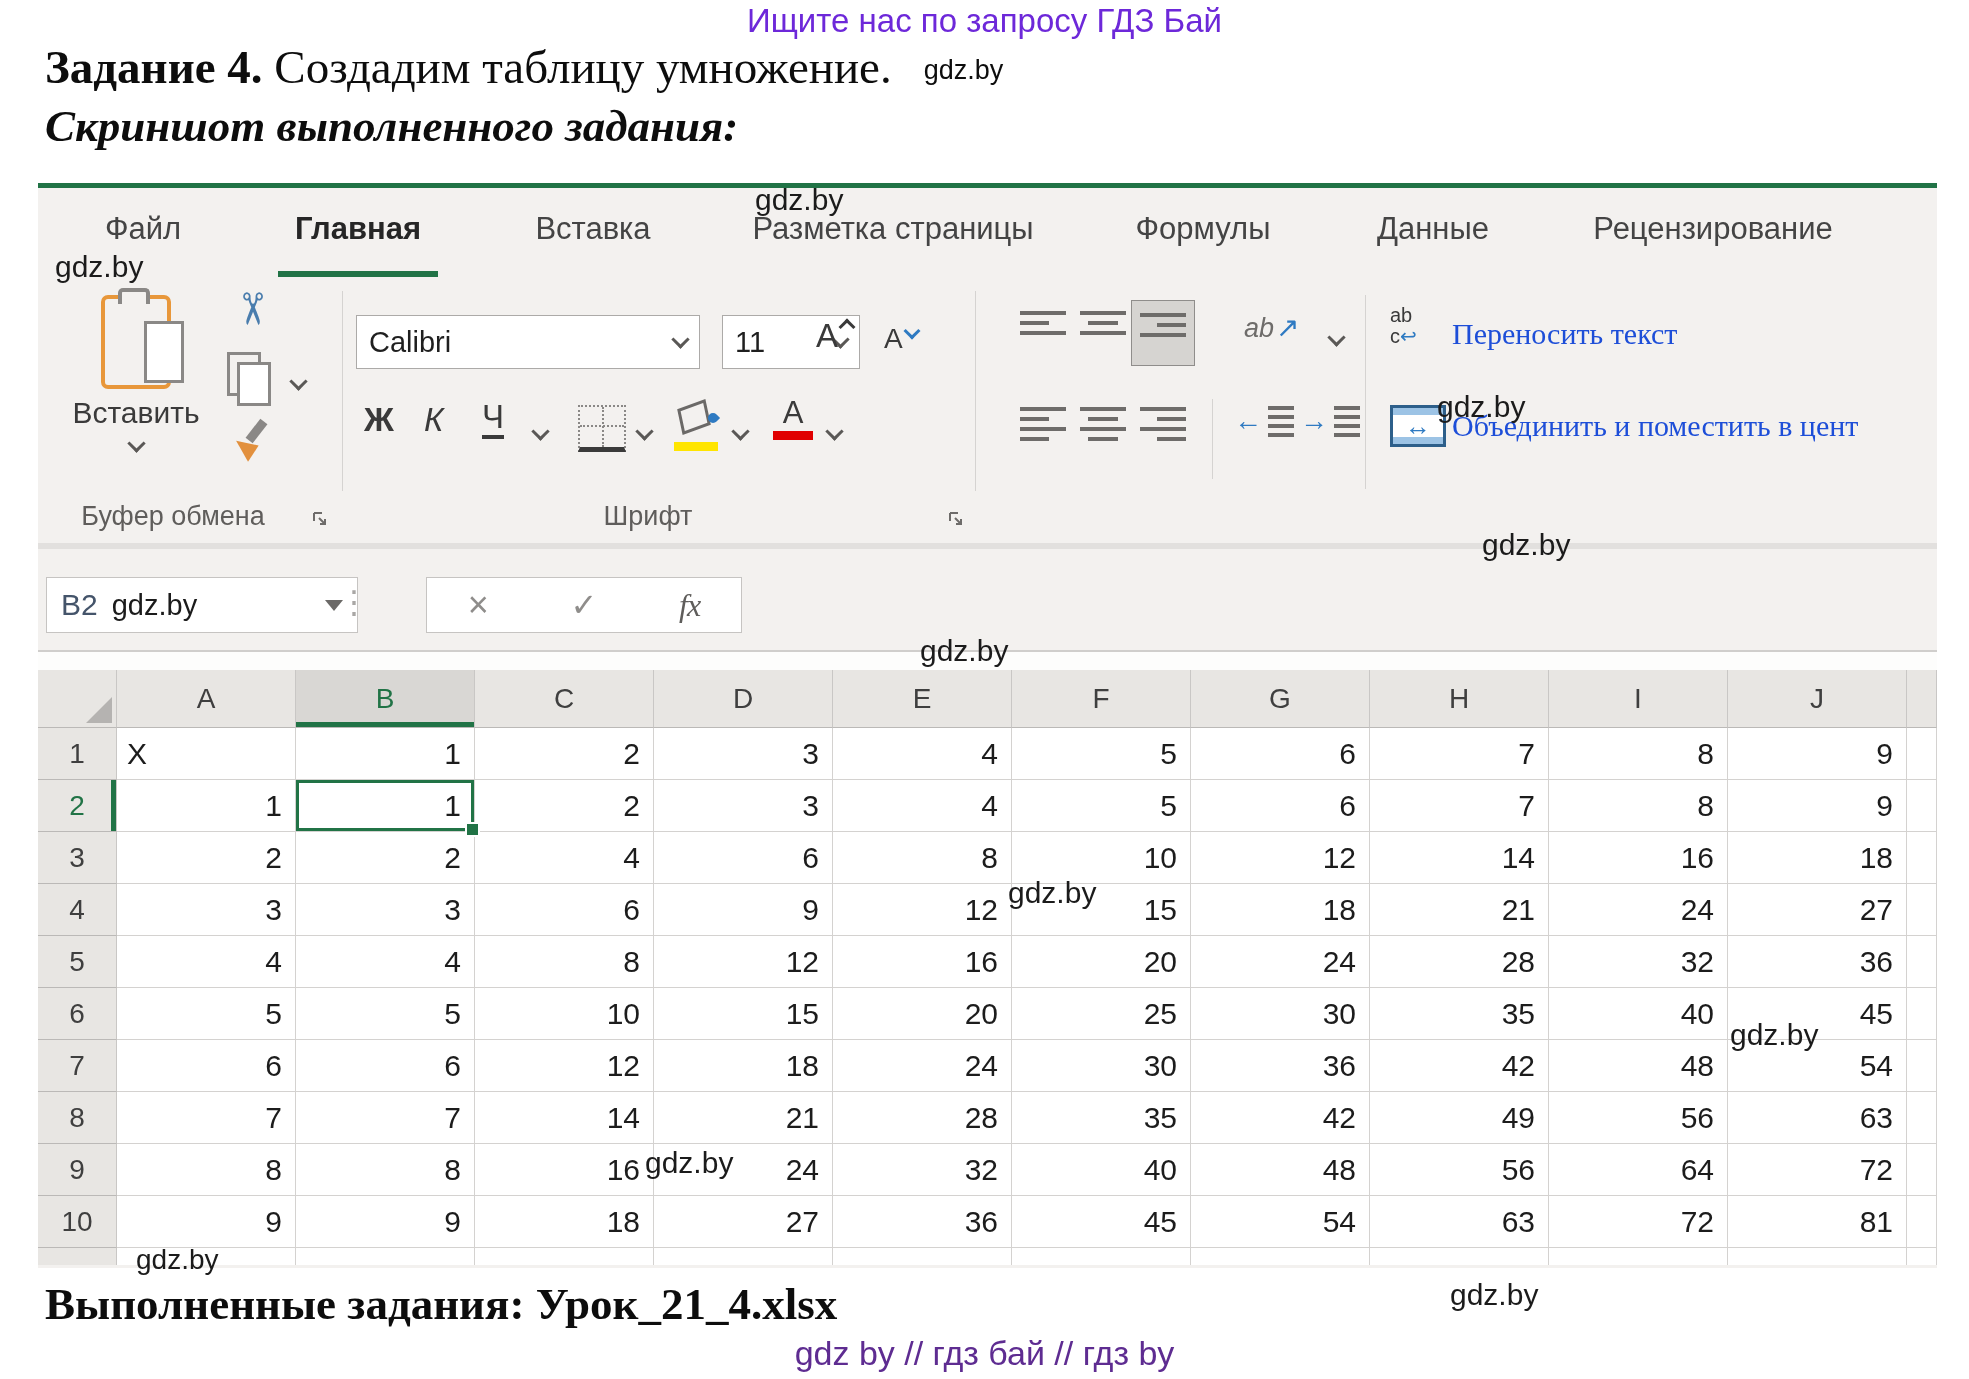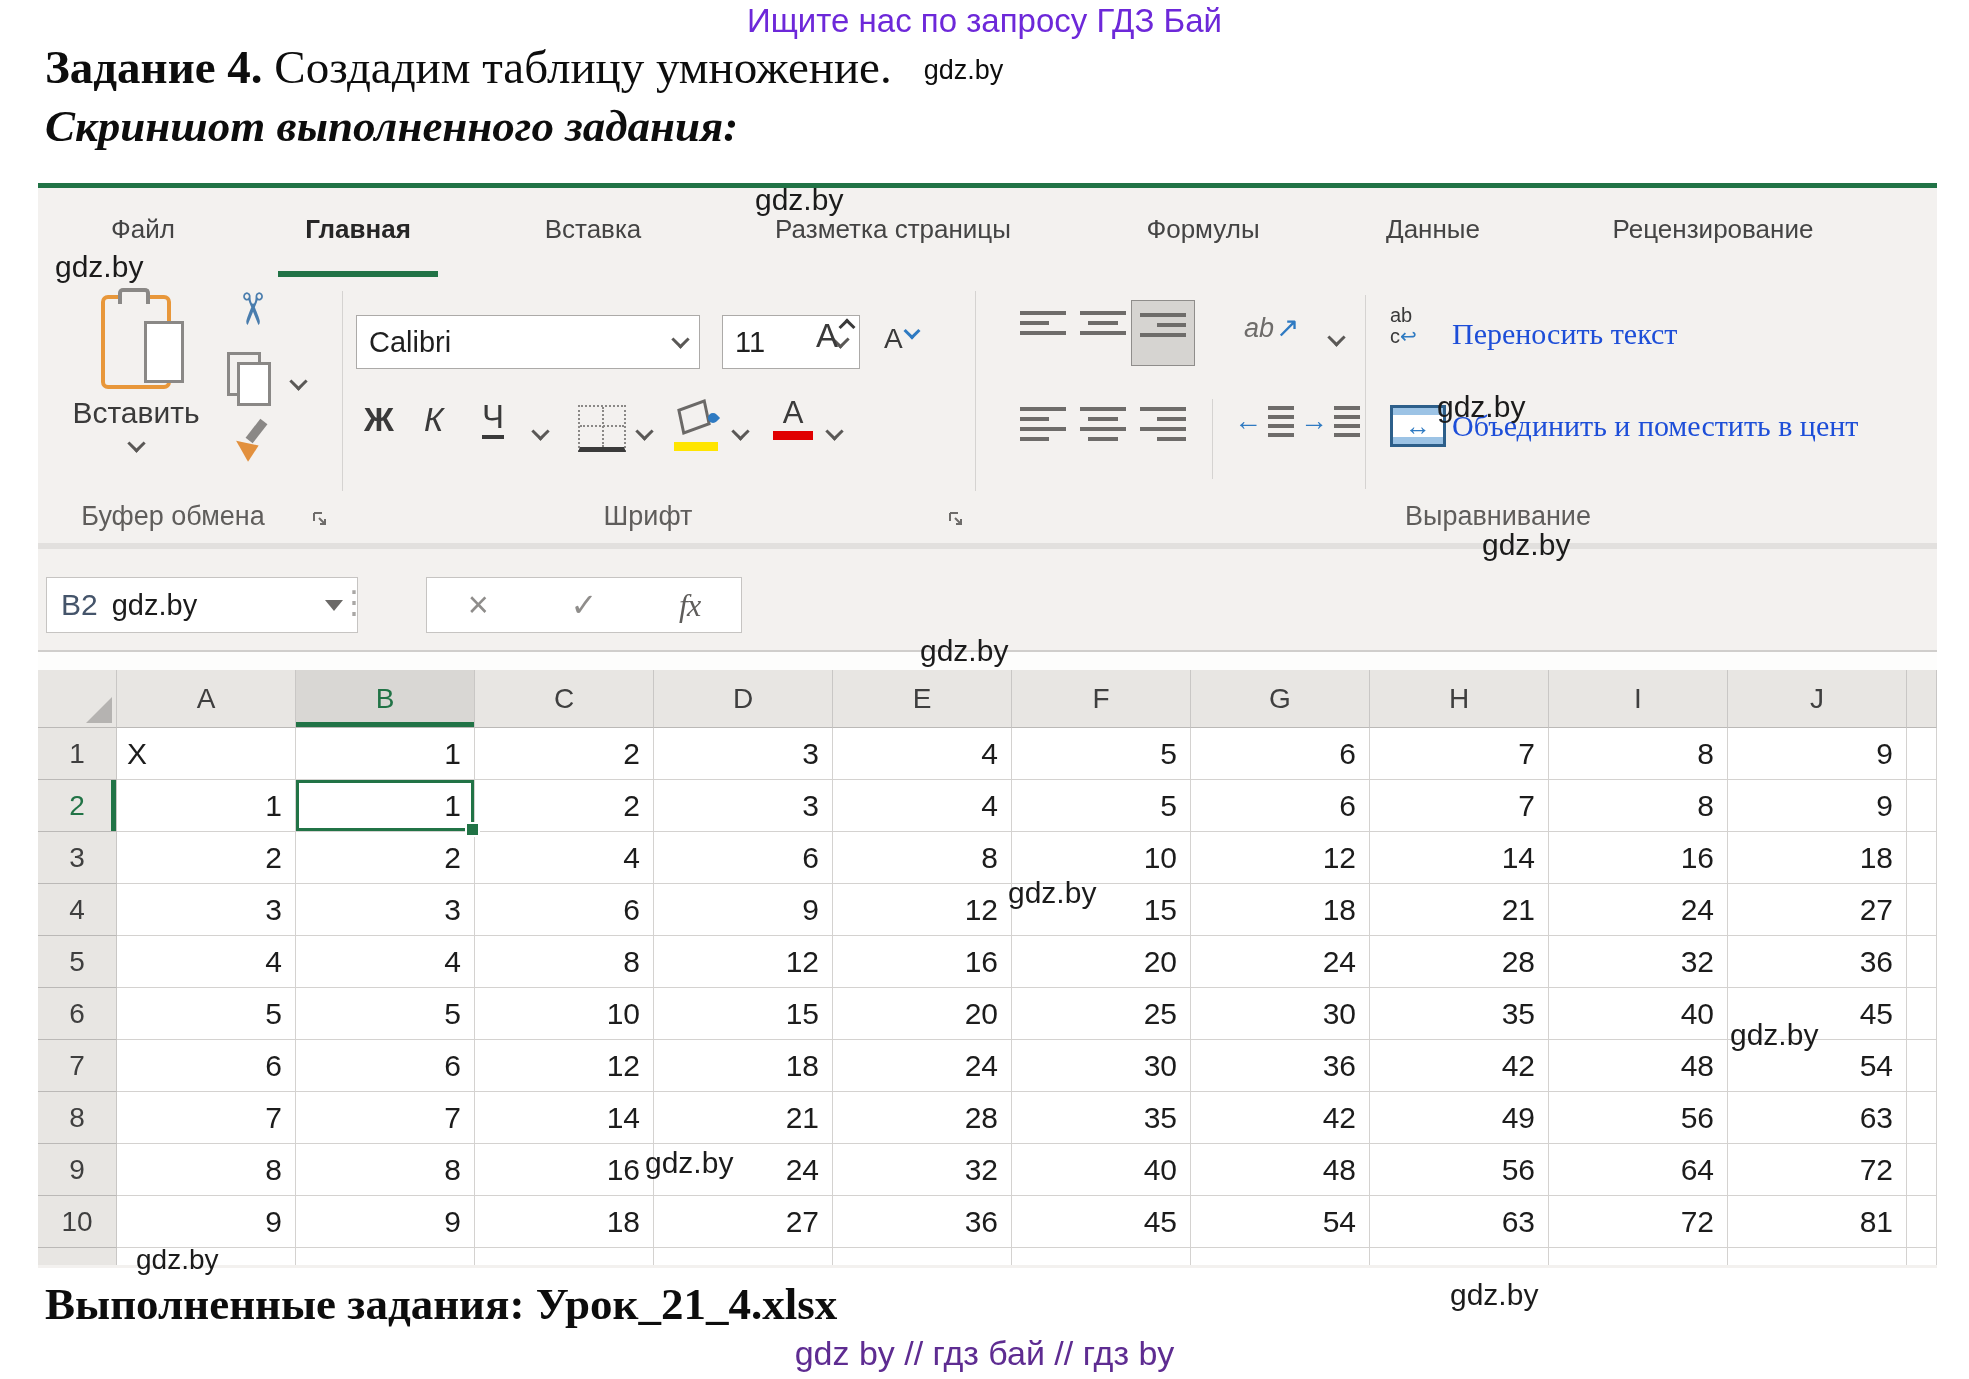--- a/index.html
+++ b/index.html
@@ -21,21 +21,21 @@
   .wm{position:absolute;color:#1b1b1b;font-size:30px;white-space:nowrap;z-index:40;}
   .wm-title{position:relative;top:-4px;font-family:"Liberation Sans",sans-serif;
             font-size:27px;margin-left:32px;font-weight:400;}
   .wm-inline{color:#1b1b1b;font-size:29px;margin-left:14px;}
   
   .excel{position:absolute;left:38px;top:183px;width:1899px;height:1085px;
          background:#f3f1ef;overflow:hidden;}
   .topline{position:absolute;left:0;top:0;width:100%;height:5px;background:#217346;}
   
   .tabs{position:absolute;left:55px;top:16px;height:64px;display:flex;}
-  .tab{height:64px;line-height:60px;text-align:center;font-size:26px;color:#444;
+  .tab{height:64px;line-height:60px;text-align:center;font-size:31px;color:#444;
        margin-left:85px;position:relative;cursor:default;white-space:nowrap;}
   .tab:first-child{margin-left:0;}
   .tab.active{font-weight:700;color:#262626;}
   .tab.active::after{content:"";position:absolute;left:0;right:0;bottom:-14px;height:6px;background:#217346;}
   
   .gsep{position:absolute;width:1px;background:#d5d3d1;}
   
   .paste{position:absolute;left:22px;top:112px;width:152px;display:flex;
          flex-direction:column;align-items:center;gap:7px;}
   .clipb{width:62px;height:86px;border:4px solid #e8973a;border-radius:7px;position:relative;background:#f3f1ef;}
@@ -305,21 +305,20 @@
           <path d="M9 9 L15 15 M15 10 V15 H10" stroke="#6e6c6a" stroke-width="2" fill="none"></path>
         </svg>
     </div>
     <div class="glabel" style="left:330px;width:560px;">Шрифт</div>
     <div class="launcher" style="left:908px;">
       <svg width="20" height="20" viewBox="0 0 20 20">
           <path d="M4 4 H12 M4 4 V12" stroke="#6e6c6a" stroke-width="2" fill="none"></path>
           <path d="M9 9 L15 15 M15 10 V15 H10" stroke="#6e6c6a" stroke-width="2" fill="none"></path>
         </svg>
     </div>
-    <div class="glabel" style="left:1180px;width:560px;">Выравнивание</div>
 
     <div class="ribbon-edge"></div>
 
     <div class="fbar">
       <div class="namebox">
         <span>B2</span>
         <span class="wm-inline">gdz.by</span>
         <span class="nbarrow"></span>
       </div>
       <div class="fdots">⋮</div>

